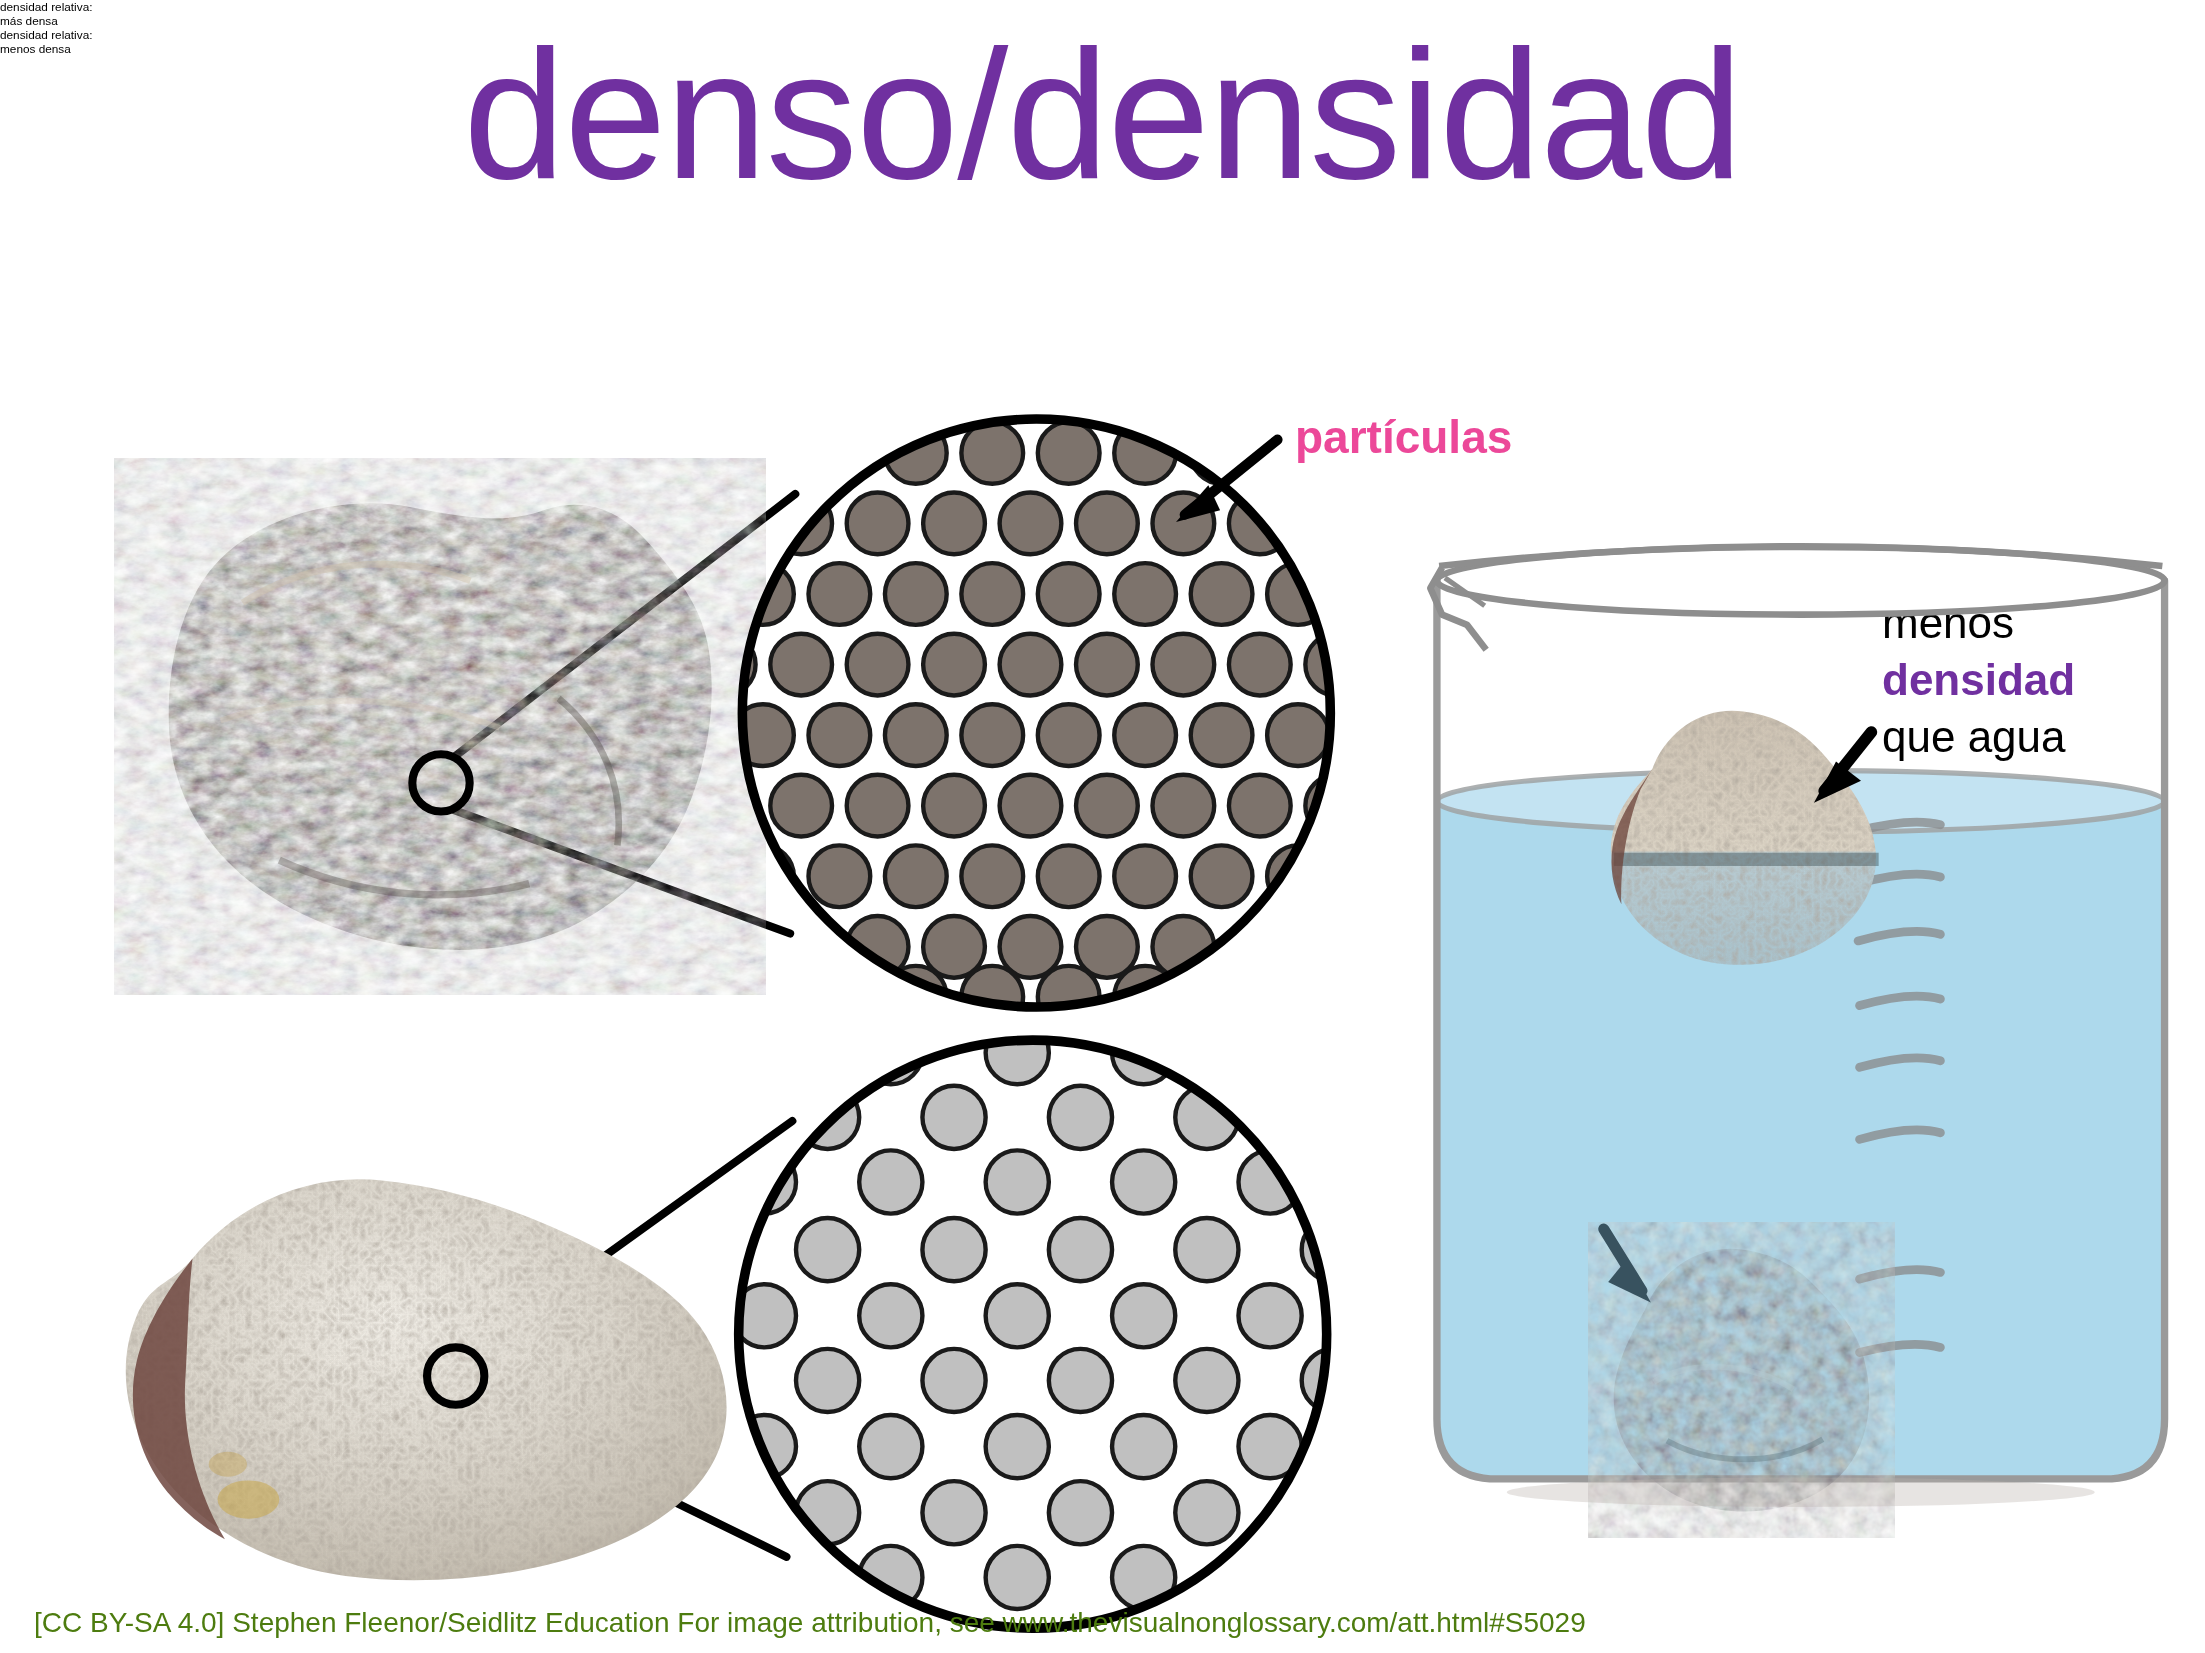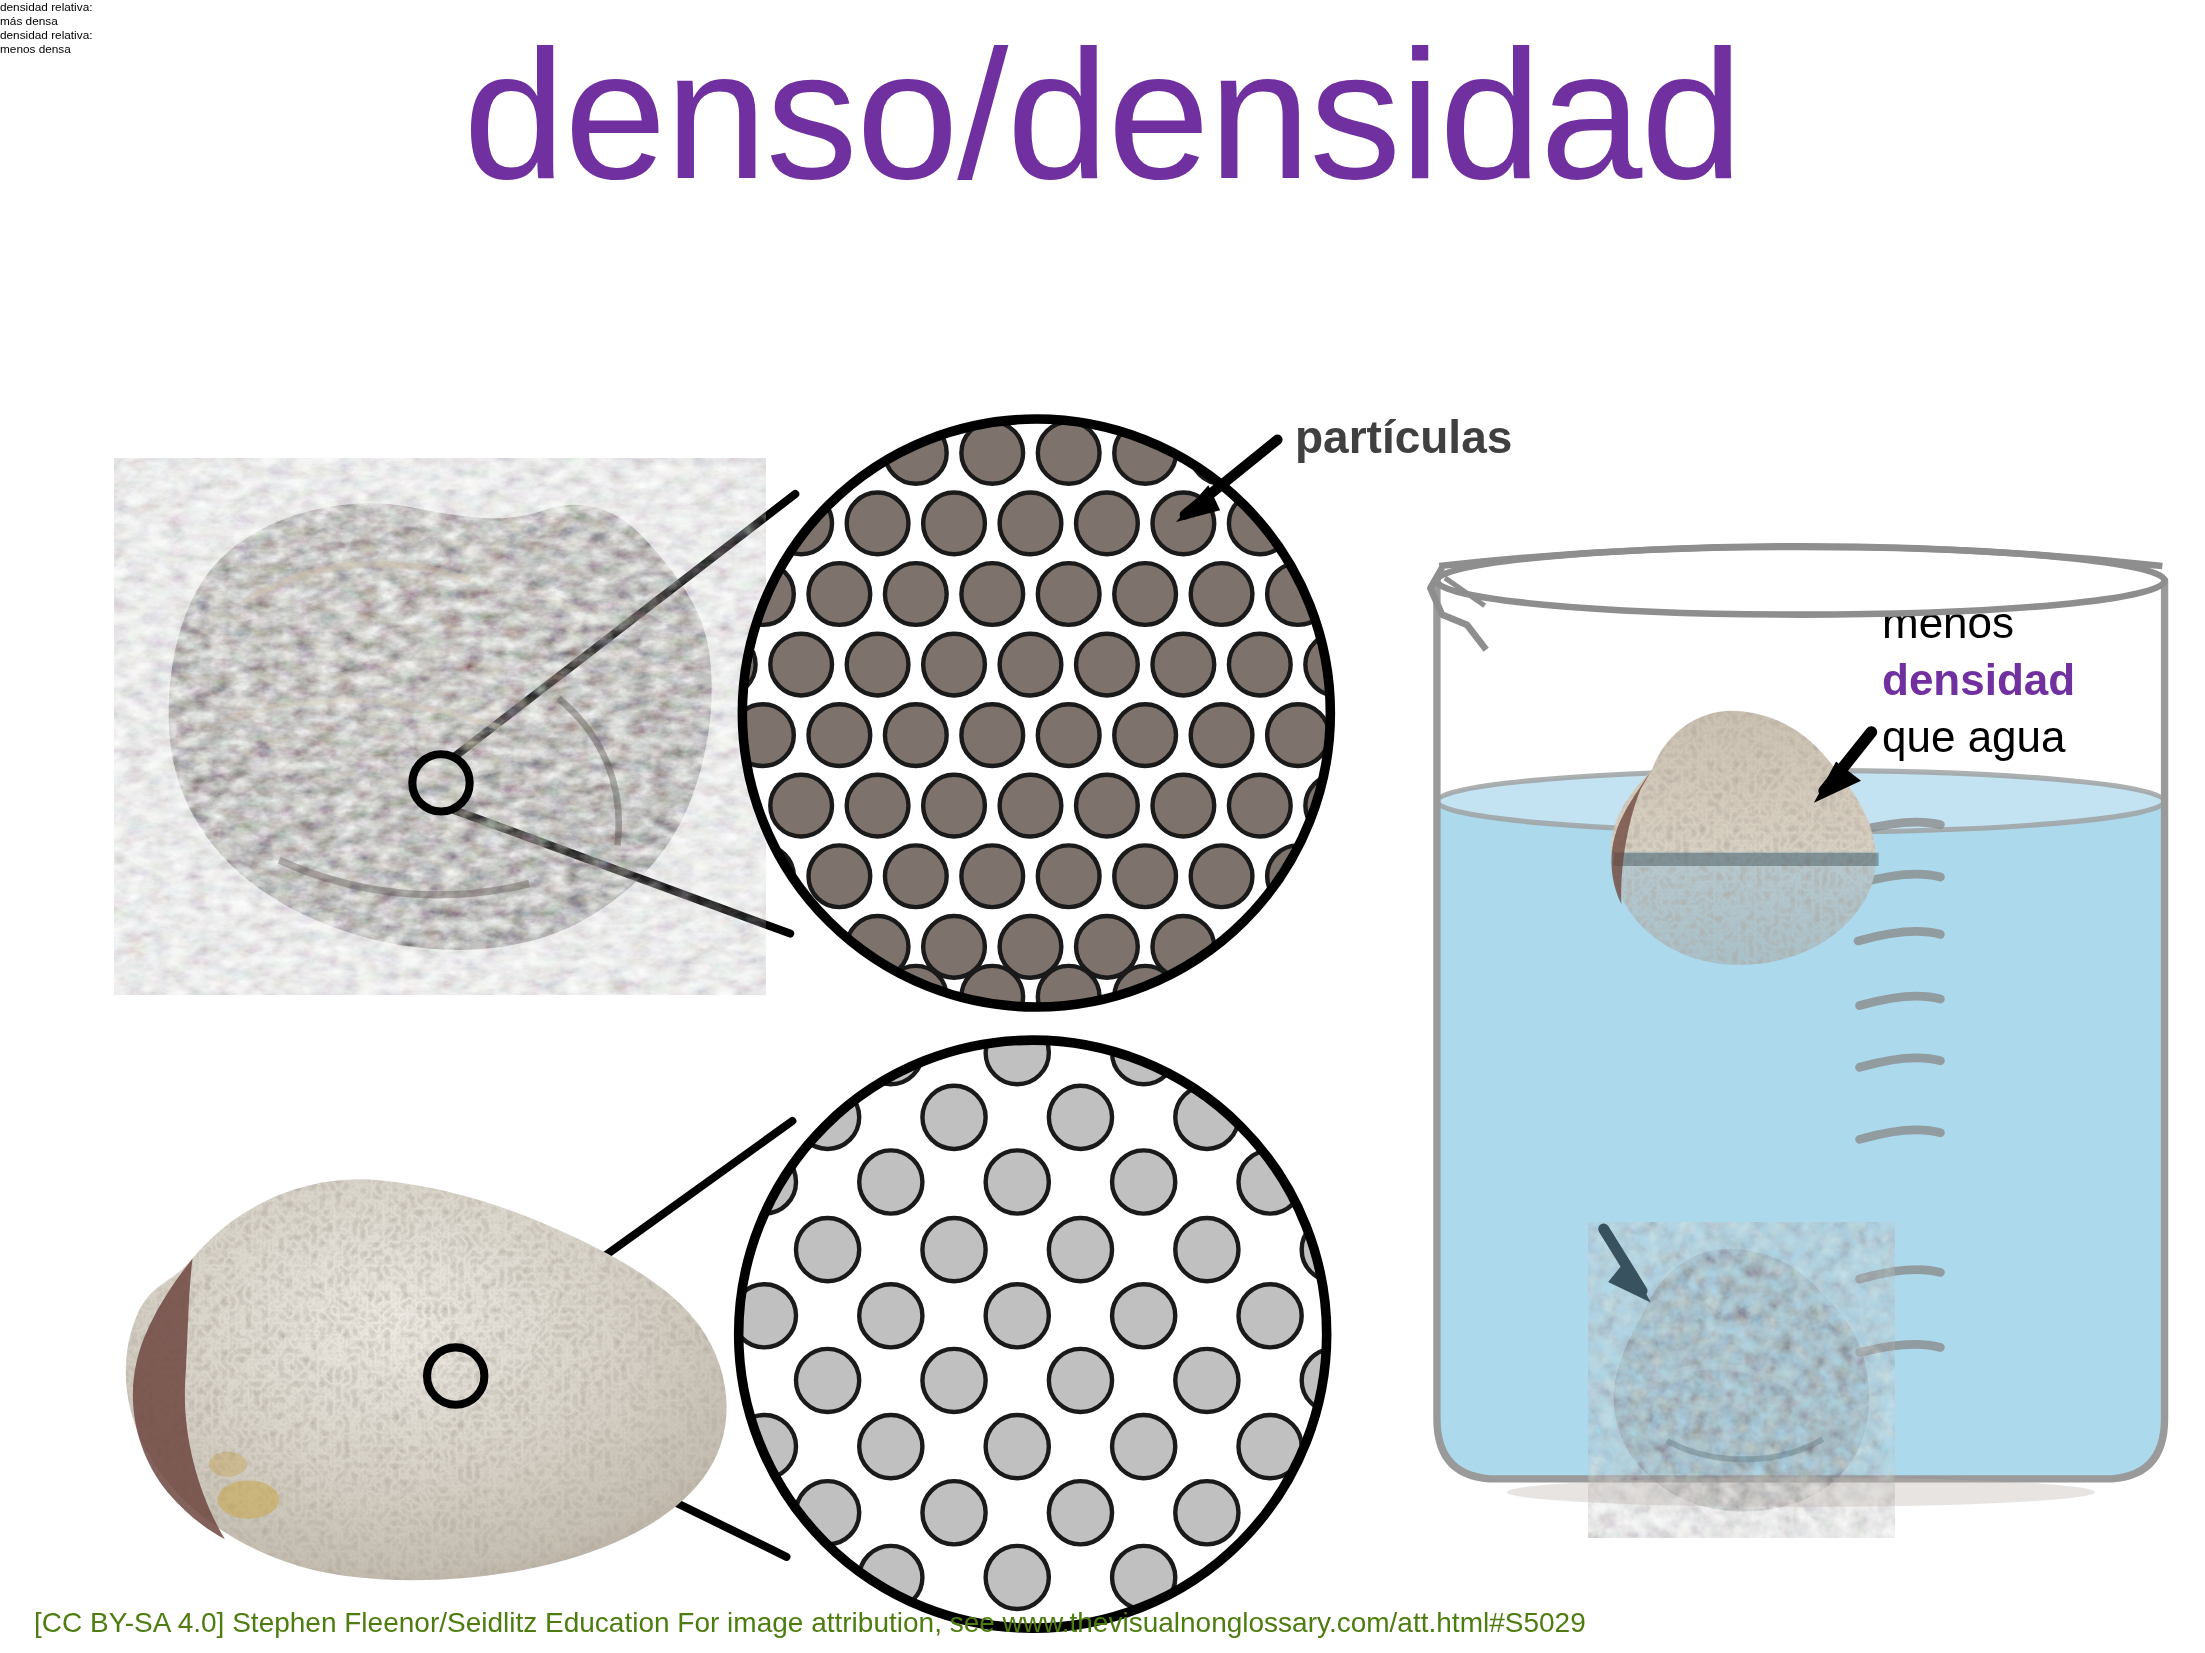--- a/index.html
+++ b/index.html
@@ -35,21 +35,21 @@
   #caption-top { left: 66px;  top: 368px; width: 485px; }
   #caption-bottom { left: 66px; top: 1044px; width: 500px; }
 
   
   #particulas-label {
     position: absolute;
     left: 1295px;
     top: 410px;
     font-size: 46px;
     font-weight: bold;
-    color: #404040;
+    color: #ec4899;
     white-space: nowrap;
   }
 
   
   #beaker-label-top {
     position: absolute;
     left: 1882px;
     top: 594px;
     width: 309px;
     font-size: 44px;

